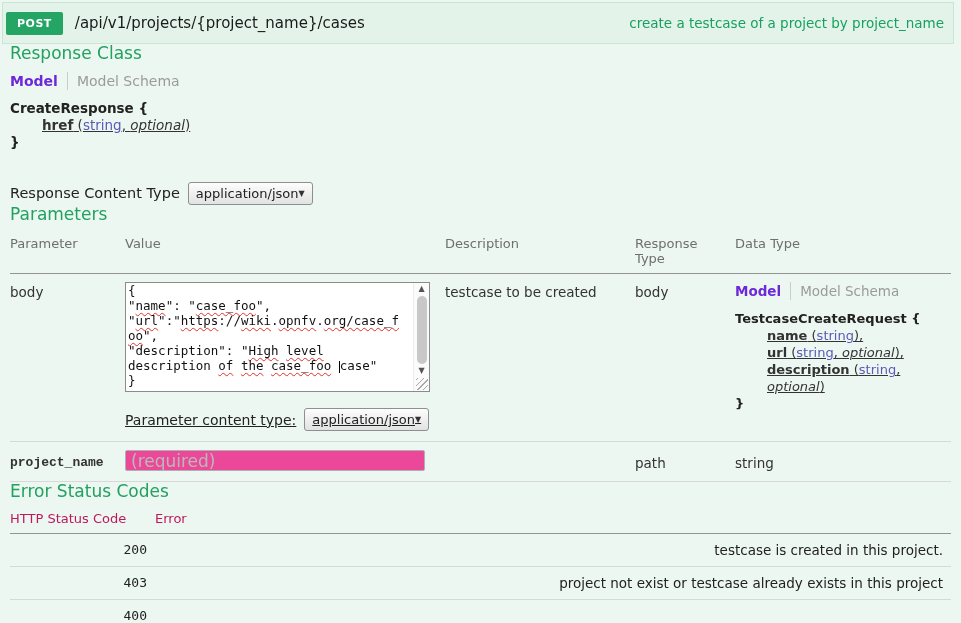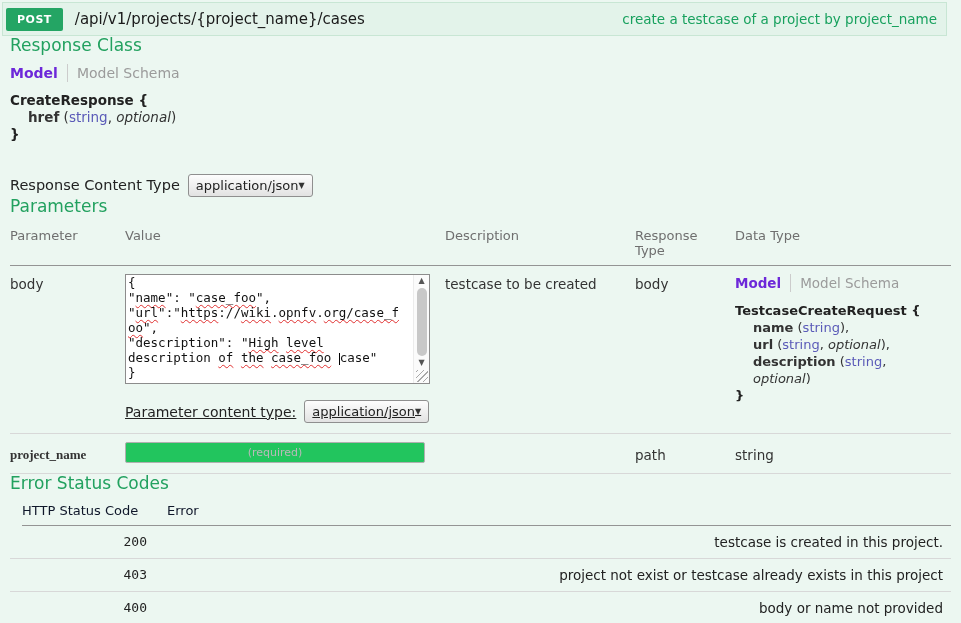--- a/index.html
+++ b/index.html
@@ -7,22 +7,22 @@
   body {
     width: 961px; height: 623px; overflow: hidden;
     background: #ecf7f1;
     font-family: "DejaVu Sans", "Liberation Sans", sans-serif;
     color: #333;
     font-size: 13.5px;
   }
 
   
   .op-header {
-    margin: 2px 14px 0 2px;
-    height: 34px;
+    margin: 2px 7px 0 2px;
+    height: 42px;
     background: #e3f3ea;
     border: 1px solid #c8e6d4;
     display: flex; align-items: center;
   }
   .method-badge {
     background: #24a564; color: #fff;
     font-size: 11px; font-weight: bold; letter-spacing: .5px;
     padding: 6px 11px; border-radius: 2px; margin-left: 3px;
     line-height: 1;
   }
@@ -42,21 +42,21 @@
   
   .tabs { display: flex; align-items: center; margin-top: 9px; font-size: 14px; }
   .tab-active { color: #6d28d9; font-weight: bold; }
   .tab-divider { width: 1px; height: 18px; background: #ccc; margin: 0 9px; }
   .tab-inactive { color: #9b9b9b; }
   .tabs.small { font-size: 13.5px; margin-top: 0; }
 
   
   .signature { margin-top: 10px; font-size: 13.5px; line-height: 17px; color: #333; }
   .sig-open, .sig-close { font-weight: bold; color: #222; }
-  .sig-prop { margin-left: 18px; }
+  .sig-prop { margin-left: 32px; text-decoration: underline; }
   .prop-name { font-weight: bold; color: #333; }
   .prop-type { color: #5a5ab8; }
   .prop-opt { font-style: italic; }
 
   
   .rct { display: flex; align-items: center; margin-top: 31px; font-size: 14.5px; color: #222; }
   .select {
     display: inline-flex; align-items: center; gap: 0;
     margin-left: 8px;
     border: 1px solid #8f8f8f; border-radius: 3px;
@@ -95,35 +95,35 @@
     padding: 2px 0 16px;
   }
   .sb-arrow { font-size: 8px; color: #555; line-height: 1; }
   .sb-thumb { width: 10px; flex: 1; background: #c8c8c8; border-radius: 5px; margin: 3px 0; }
   .grip {
     position: absolute; right: 1px; bottom: 1px; width: 12px; height: 12px;
     background: repeating-linear-gradient(-45deg, transparent 0 3px, #a8a8a8 3px 4px);
   }
   .pct { display: flex; align-items: center; margin-top: 16px; font-size: 14px; color: #222; text-decoration: underline; }
 
-  .mono { font-family: Liberation Serif, serif; }
+  .mono { font-family: Liberation Mono, monospace; }
   .param-name-bold { font-weight: bold; font-size: 13px; }
 
   .text-input {
     width: 300px; height: 21px;
     border: 1px solid #b0b0b0; border-radius: 2px;
-    padding: 1px 5px; font-size: 11px; color: #333;
+    padding: 1px 5px; font-size: 17px; color: #333;
     font-family: "DejaVu Sans", "Liberation Sans", sans-serif;
-    background: #22c55e; outline: none; text-align: center;
+    background: #ec4899; outline: none;
   }
   .text-input::placeholder { color: #b9b9b9; }
 
   
   .error-grid { display: grid; grid-template-columns: 145px 1fr; }
-  .error-head { font-size: 13px; color: #0f172a; padding: 10px 0 7px; border-bottom: 1px solid #949494; margin-left: 12px; }
+  .error-head { font-size: 13px; color: #be185d; padding: 10px 0 7px; border-bottom: 1px solid #949494; }
   .error-row { padding: 8px 0; border-bottom: 1px solid #d8d8d8; font-size: 13.5px; color: #222; text-align: right; }
   .error-row.last { border-bottom: none; }
   .code-cell { font-family: "DejaVu Sans Mono", "Liberation Mono", monospace; font-size: 13px; padding-left: 2px; }
 
   .try-btn {
     margin-top: 9px; padding: 5px 11px;
     background: linear-gradient(#f9f9f9, #dcdcdc);
     border: 1px solid #989898; border-radius: 3px;
     font-size: 13.5px; color: #222;
     font-family: "DejaVu Sans", "Liberation Sans", sans-serif;
@@ -245,18 +245,17 @@
   <div class="error-grid error-row">
     <div class="cell code-cell">200</div>
     <div class="cell">testcase is created in this project.</div>
   </div>
   <div class="error-grid error-row">
     <div class="cell code-cell">403</div>
     <div class="cell">project not exist or testcase already exists in this project</div>
   </div>
   <div class="error-grid error-row last">
     <div class="cell code-cell">400</div>
-    <div class="cell">body or name not provided</div>
   </div>
 
   <button class="try-btn">Try it out!</button>
 
 </div>
 
 </body></html>

